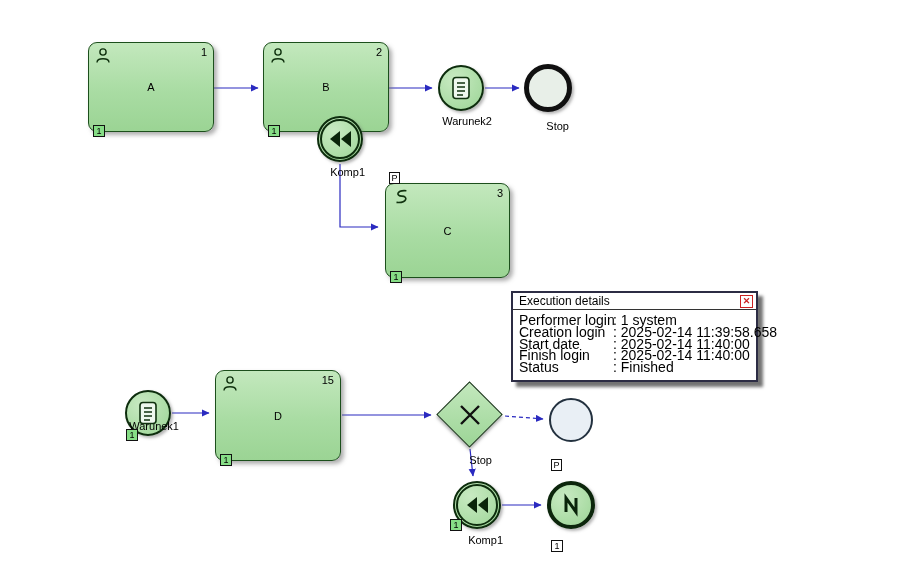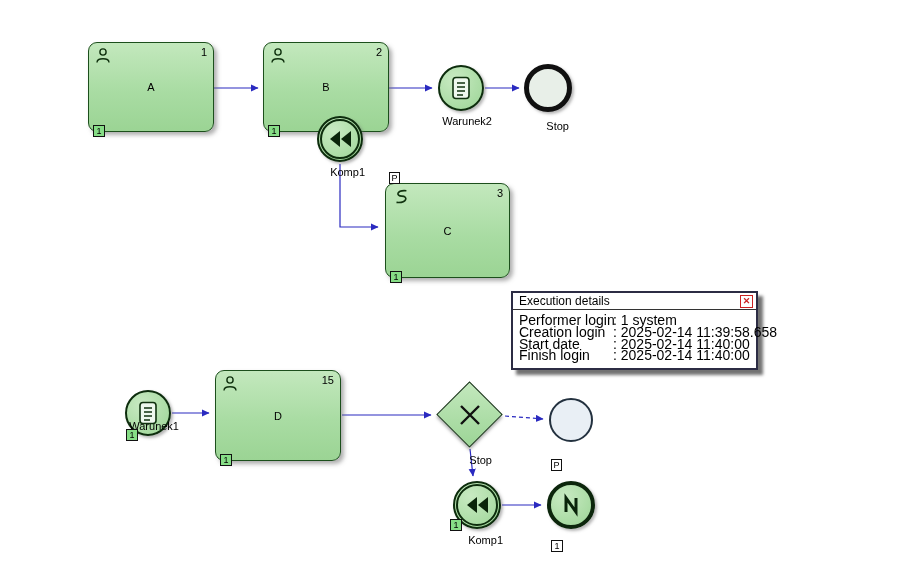--- a/index.html
+++ b/index.html
@@ -185,16 +185,20 @@
         <span class="pv">: 2025-02-14 11:39:58.658</span>
       </div>
       <div class="prow">
         <span class="pl">Start date</span>
         <span class="pv">: 2025-02-14 11:40:00</span>
       </div>
       <div class="prow">
         <span class="pl">Finish login</span>
         <span class="pv">: 2025-02-14 11:40:00</span>
       </div>
+      <div class="prow">
+        <span class="pl">Status</span>
+        <span class="pv">: Finished</span>
+      </div>
     </div>
   </div>
 
 </div>
 
 </body></html>

